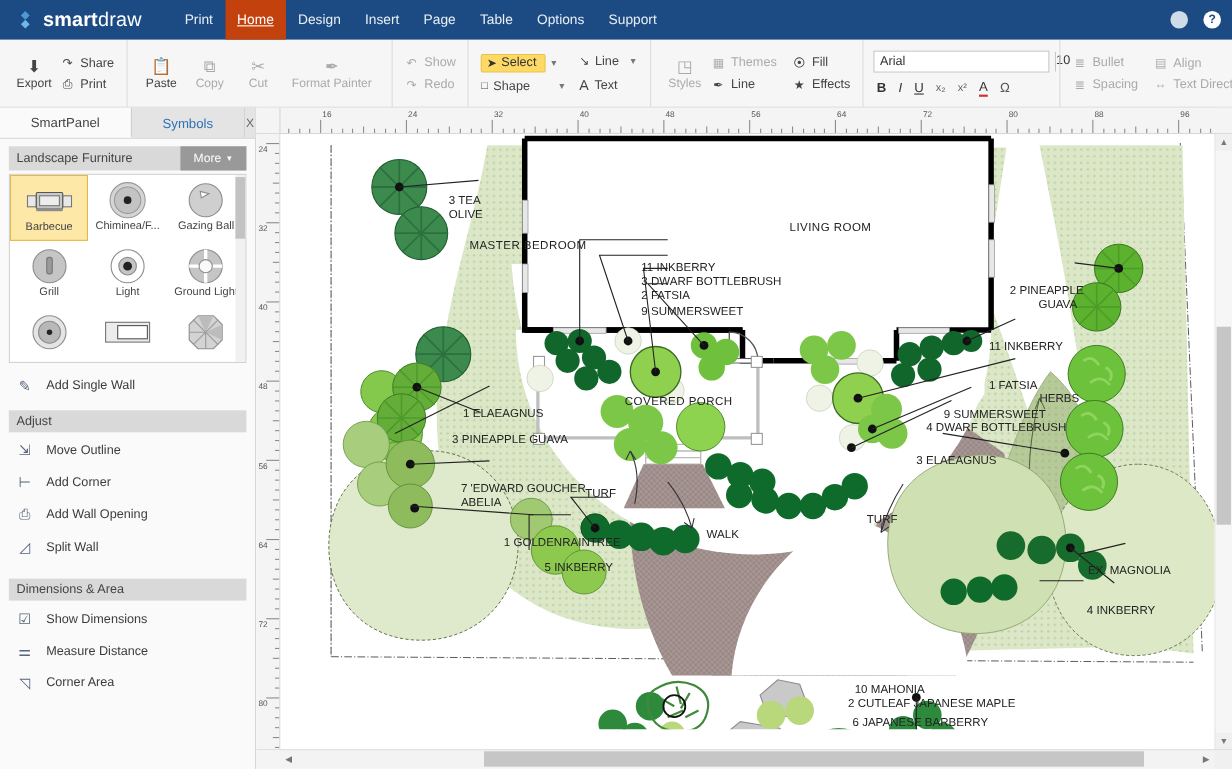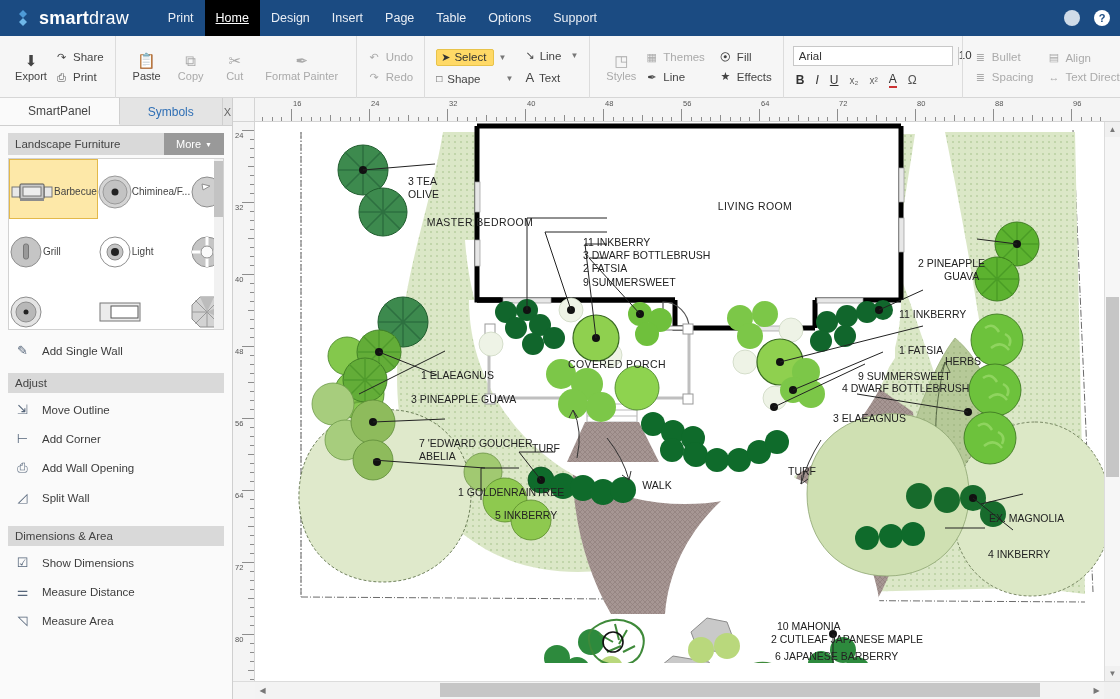--- a/index.html
+++ b/index.html
@@ -16,21 +16,21 @@
   .logo { display:flex; align-items:center; gap:7px; margin-right:28px; }
   .logo-mark { width:18px; height:18px; position:relative; }
   .logo-text { color:#fff; font-size:18px; letter-spacing:.2px; }
   .logo-text b { font-weight:bold; }
   .logo-text span { font-weight:normal; }
   .menu-items { display:flex; height:36px; align-items:stretch; }
   .menu-item {
     color:#e9eef5; font-size:12.5px; padding:0 11px;
     display:flex; align-items:center; cursor:default; height:36px;
   }
-  .menu-item.active { background:#000000; color:#fff;text-decoration:underline; }
+  .menu-item.active { background:#c2410c; color:#fff;text-decoration:underline; }
   .menu-right { position:absolute; right:10px; top:0; height:36px; display:flex; align-items:center; gap:14px; }
   .mr-icon { width:16px; height:16px; border-radius:50%; background:#dfe7f0; position:relative; }
   .mr-icon.help { background:#fff; color:#1b4b82; font-size:11px; font-weight:bold; text-align:center; line-height:16px; }
   .mr-icon.head { background:#cfdbe8; }
 
   
   .ribbon {
     height:62px; background:#f6f6f6; border-bottom:1px solid #d6d6d6;
     display:flex; align-items:stretch;
   }
@@ -74,21 +74,21 @@
   .ptab.sym { flex:1; color:#2f6fb5; background:#e4e4e4; }
   .ptab-close { width:22px; display:flex; align-items:center; justify-content:center; font-size:11px; color:#666; background:#e4e4e4; }
   .cat-row { height:22px; margin:7px 8px 0 8px; background:#d9d9d9; display:flex; align-items:center; }
   .cat-name { flex:1; font-size:11.5px; color:#444; padding-left:7px; }
   .more-btn { background:#999; color:#fff; font-size:11px; padding:0 12px; height:22px; display:flex; align-items:center; gap:4px;}
   .symbols-box {
     margin:3px 8px 0 8px; background:#fff; border:1px solid #d2d2d2;
     height:172px; position:relative; overflow:hidden;
   }
   .sym-grid { display:grid; grid-template-columns:repeat(3,1fr); }
-  .sym-cell { height:60px; display:flex; align-items:center; justify-content:flex-start; padding-top:5px; }
+  .sym-cell { height:60px; display:flex; flex-direction:column; align-items:center; justify-content:flex-start; padding-top:5px; }
   .sym-cell.selected { background:#fde8a8; border:1px solid #e3b94a; }
   .sym-art { height:36px; display:flex; align-items:center; justify-content:center; }
   .sym-label { font-size:10px; color:#444; text-align:center; max-width:66px; overflow:hidden; white-space:nowrap; text-overflow:ellipsis;}
   .sym-scroll { position:absolute; right:0; top:0; width:9px; height:100%; background:#f1f1f1; }
   .sym-thumb { position:absolute; right:0; top:2px; width:9px; height:56px; background:#c3c3c3; }
   .panel-row { display:flex; align-items:center; gap:11px; padding:7px 0 7px 14px; font-size:11.5px; color:#3c3c3c; }
   .panel-row .pi { width:17px; display:flex; align-items:center; justify-content:center; color:#55657a; font-size:13px; }
   .sec-head { height:20px; margin:8px 8px 2px 8px; background:#d9d9d9; display:flex; align-items:center; padding-left:7px; font-size:11.5px; color:#444; }
 
   
@@ -179,21 +179,21 @@
     <div class="big-btn dim" style="width:90px">
       <span class="bi">✒</span>
       <span>Format Painter</span>
     </div>
   </div>
 
   <div class="rgroup">
     <div class="stackcol">
       <div class="sm-btn dim">
         <span class="si">↶</span>
-        <span>Undo</span>
+        <span>Show</span>
       </div>
       <div class="sm-btn dim">
         <span class="si">↷</span>
         <span>Redo</span>
       </div>
     </div>
   </div>
 
   <div class="rgroup">
     <div class="stackcol" style="gap:6px">
@@ -442,21 +442,21 @@
     <div class="panel-row">
       <span class="pi">☑</span>
       <span>Show Dimensions</span>
     </div>
     <div class="panel-row">
       <span class="pi">⚌</span>
       <span>Measure Distance</span>
     </div>
     <div class="panel-row">
       <span class="pi">◹</span>
-      <span>Measure Area</span>
+      <span>Corner Area</span>
     </div>
   </div>
 
   <div class="canvasarea">
     <div class="ruler-top">
       <div class="corner-box"></div>
       <div class="rt-strip" id="hruler">
           <div class="tick" style="left: 6.75px; height: 4px;"></div>
           <div class="tick" style="left: 16.5px; height: 4px;"></div>
           <div class="tick" style="left: 26.25px; height: 4px;"></div>

